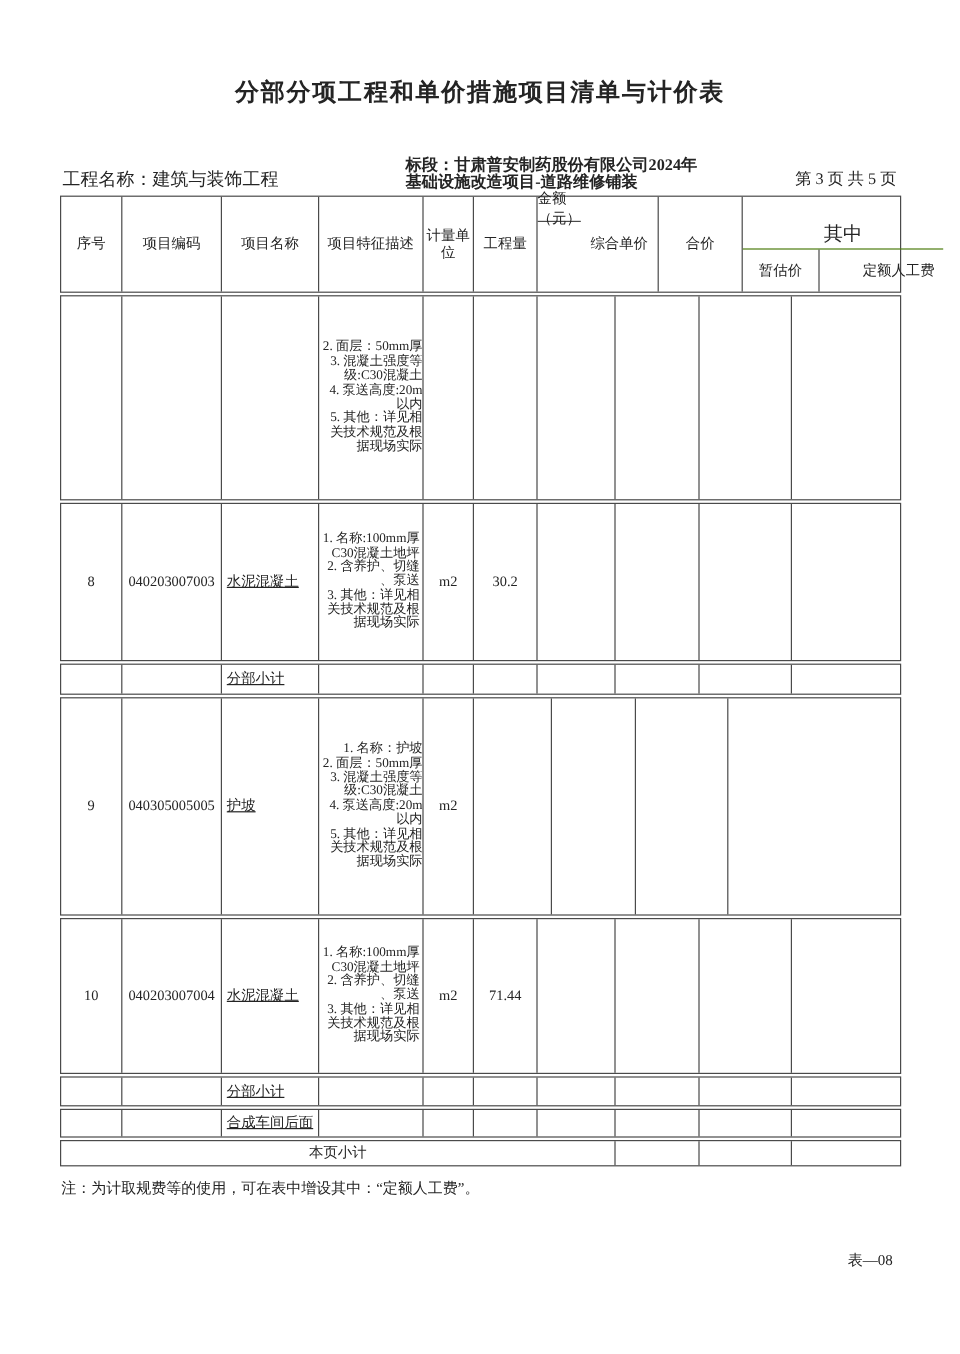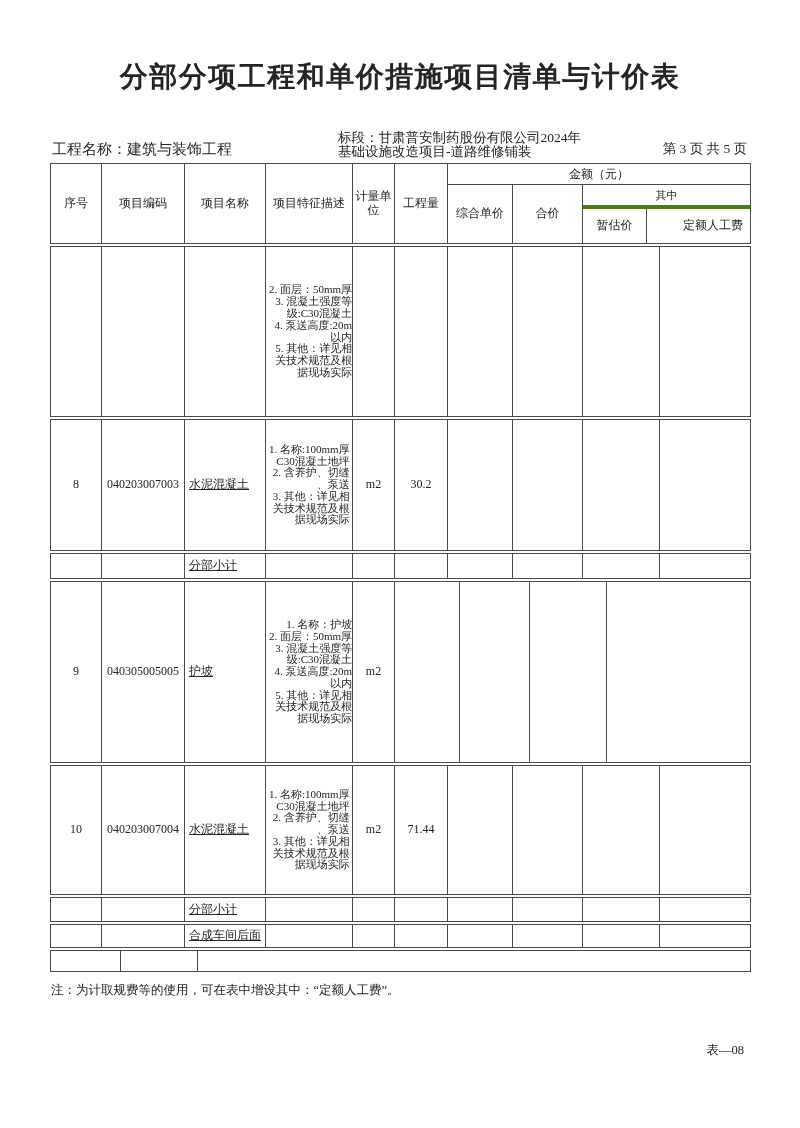--- a/index.html
+++ b/index.html
@@ -1,47 +1,47 @@
 <!DOCTYPE html>
 <html><head>
 <meta charset="utf-8">
 <style>
   html,body{margin:0;padding:0;}
   body{
     width:800px;height:1128px;background:#fff;position:relative;overflow:hidden;
     font-family:"Liberation Serif","DejaVu Serif",serif;color:#242424;
   }
   .page-title{
-    margin:60px 0 0 0;text-align:center;font-size:28px;font-weight:bold;
+    margin:60px 0 0 0;text-align:center;font-size:20px;font-weight:bold;
     letter-spacing:1.5px;line-height:34px;
   }
   .meta{position:relative;height:69px;}
   .meta-left{position:absolute;left:52px;bottom:4px;font-size:15px;}
-  .meta-mid{position:absolute;left:338px;bottom:4px;font-size:13.5px;line-height:14px;}
+  .meta-mid{position:absolute;left:338px;bottom:4px;font-size:13.5px;line-height:14px;font-weight:bold;}
   .meta-right{position:absolute;right:53px;bottom:5px;font-size:13.5px;}
 
   .tbl{margin-left:50px;width:701px;}
   .box{box-sizing:border-box;border:1px solid #4a4a4a;width:701px;background:#fff;}
   .thead{height:81px;display:flex;}
   .trow{display:flex;margin-top:2px;}
   .cell{
     box-sizing:border-box;border-right:1px solid #4a4a4a;display:flex;
     align-items:center;justify-content:center;font-size:12px;overflow:hidden;
     text-align:center;line-height:1.15;padding:0 2px;
   }
   .cell.last{border-right:none;}
   .w1{width:51px}.w2{width:83px}.w3{width:81px}.w4{width:87px}.w5{width:42px}
   .w6{width:53px}.w7{width:65px}.w8{width:70px}.w9{width:77px}.w10{width:90px}
-  .amount{width:302px;display:flex;flex-direction:column;}
+  .amount{width:302px;display:flex;flex-direction:row;}
   .amount-title{box-sizing:border-box;height:21px;border-bottom:1px solid #4a4a4a;
     display:flex;align-items:center;justify-content:center;font-size:12px;}
   .amount-body{flex:1;display:flex;}
   .among{width:167px;display:flex;flex-direction:column;}
-  .among-title{box-sizing:border-box;height:24px;border-bottom:4px solid #4d7c0f;
-    display:flex;align-items:center;justify-content:center;font-size:11px;}
+  .among-title{box-sizing:border-box;height:24px;border-bottom:1px solid #4d7c0f;
+    display:flex;align-items:center;justify-content:center;font-size:16px;margin-top:20px;}
   .among-body{flex:1;display:flex;gap:29px;}
   .feat{
     justify-content:flex-start;text-align:right;font-size:11px;line-height:11.8px;
     white-space:pre;padding:0 1px 0 3px;
   }
   .lft{justify-content:flex-start;text-align:left;padding-left:4px;text-decoration:underline;}
   .merge{width:462px;}
   .note{margin:10px 0 0 51px;font-size:12.5px;}
   .formno{position:absolute;top:1042px;right:56px;font-size:12.5px;}
 </style>
@@ -196,20 +196,21 @@
     <div class="cell w4"></div>
     <div class="cell w5"></div>
     <div class="cell w6"></div>
     <div class="cell w7"></div>
     <div class="cell w8"></div>
     <div class="cell w9"></div>
     <div class="cell w10 last"></div>
   </div>
 
   <div class="box trow" style="height:22px">
+    <div class="cell merge">本页小计</div>
     <div class="cell w8"></div>
     <div class="cell w9"></div>
     <div class="cell w10 last"></div>
   </div>
 
 </div>
 
 <div class="note">注：为计取规费等的使用，可在表中增设其中：“定额人工费”。</div>
 <div class="formno">表—08</div>
 

